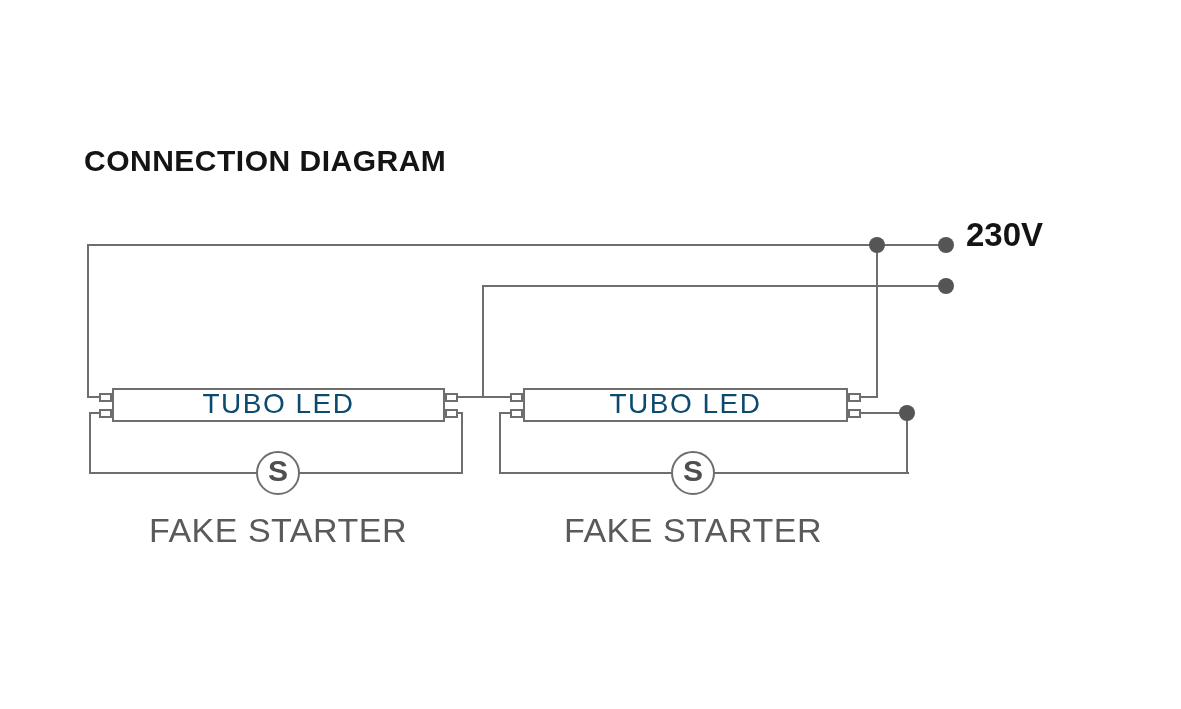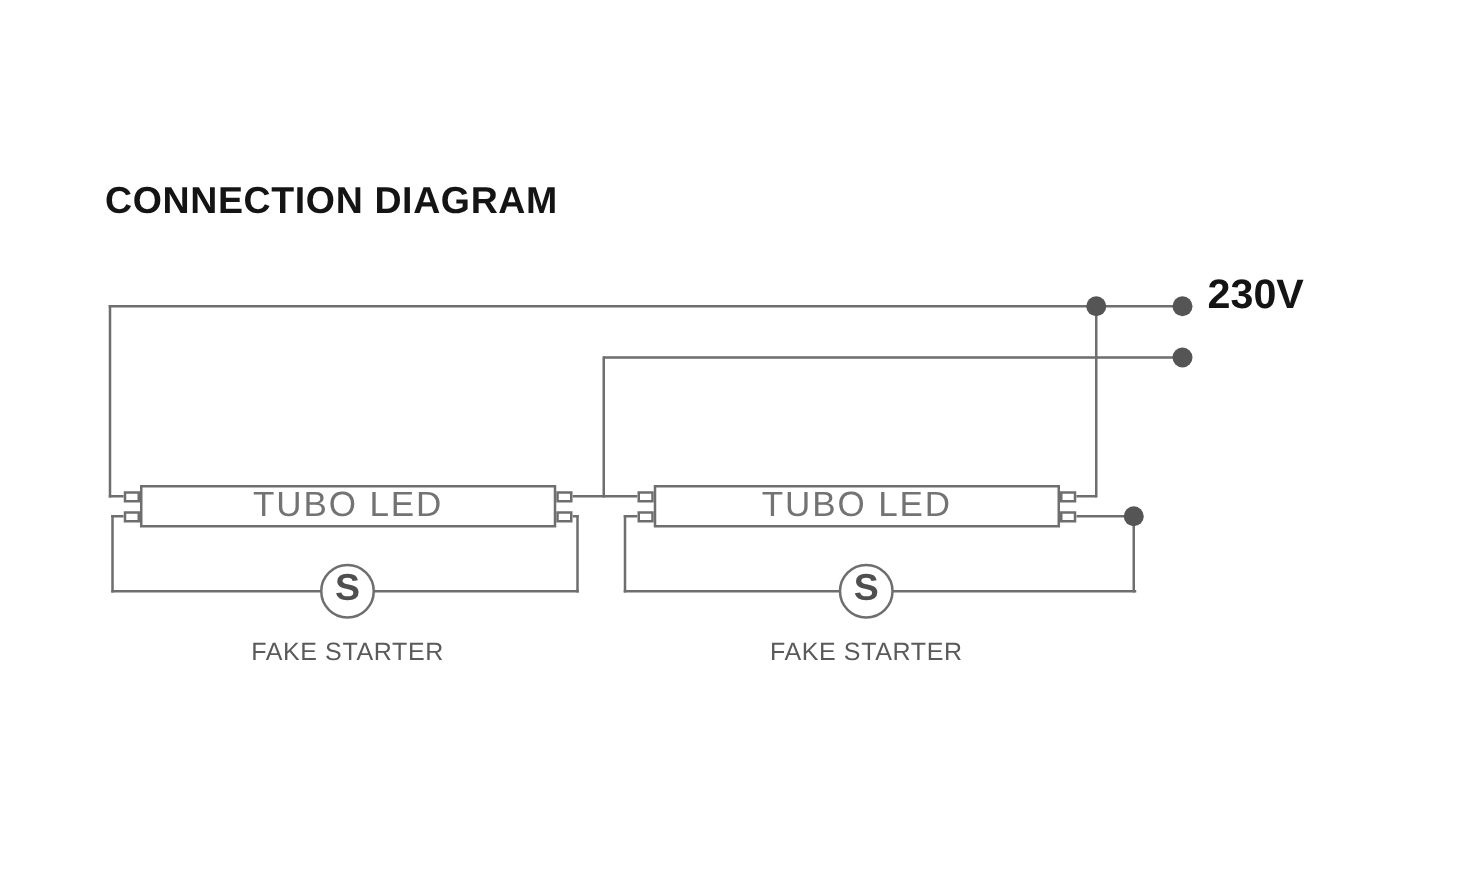--- a/index.html
+++ b/index.html
@@ -32,41 +32,41 @@
     position:absolute;width:16px;height:16px;border-radius:50%;
     background:var(--dot);z-index:4;
   }
   .tube{
     position:absolute;top:388px;height:34px;
     border:2px solid var(--wire);background:#ffffff;
     box-sizing:border-box;z-index:2;
     display:flex;justify-content:center;align-items:flex-start;
   }
   .tube-label{
-    font-size:28px;line-height:29px;color:#737373;
+    font-size:28px;line-height:29px;color:#0c4a6e;
     letter-spacing:1.5px;margin-top:-1px;white-space:nowrap;
   }
   .pin{
     position:absolute;width:13px;height:9px;
     background:#ffffff;border:2px solid var(--wire);
     box-sizing:border-box;z-index:3;
   }
   .starter-circle{
     position:absolute;top:451px;width:44px;height:44px;
     border:2px solid var(--wire);border-radius:50%;background:#ffffff;
     box-sizing:border-box;z-index:3;
     display:flex;align-items:center;justify-content:center;
   }
   .starter-symbol{
     font-size:30px;font-weight:bold;color:#4f4f4f;
     line-height:1;margin-top:-4px;
   }
   .starter-label{
     position:absolute;top:511px;width:300px;
-    text-align:center;font-size:20px;color:var(--gray-text);
+    text-align:center;font-size:34px;color:var(--gray-text);
     letter-spacing:0.5px;white-space:nowrap;z-index:2;
   }
 </style>
 </head>
 <body>
 
 <div class="canvas">
 
   <div class="title">CONNECTION DIAGRAM</div>
 

